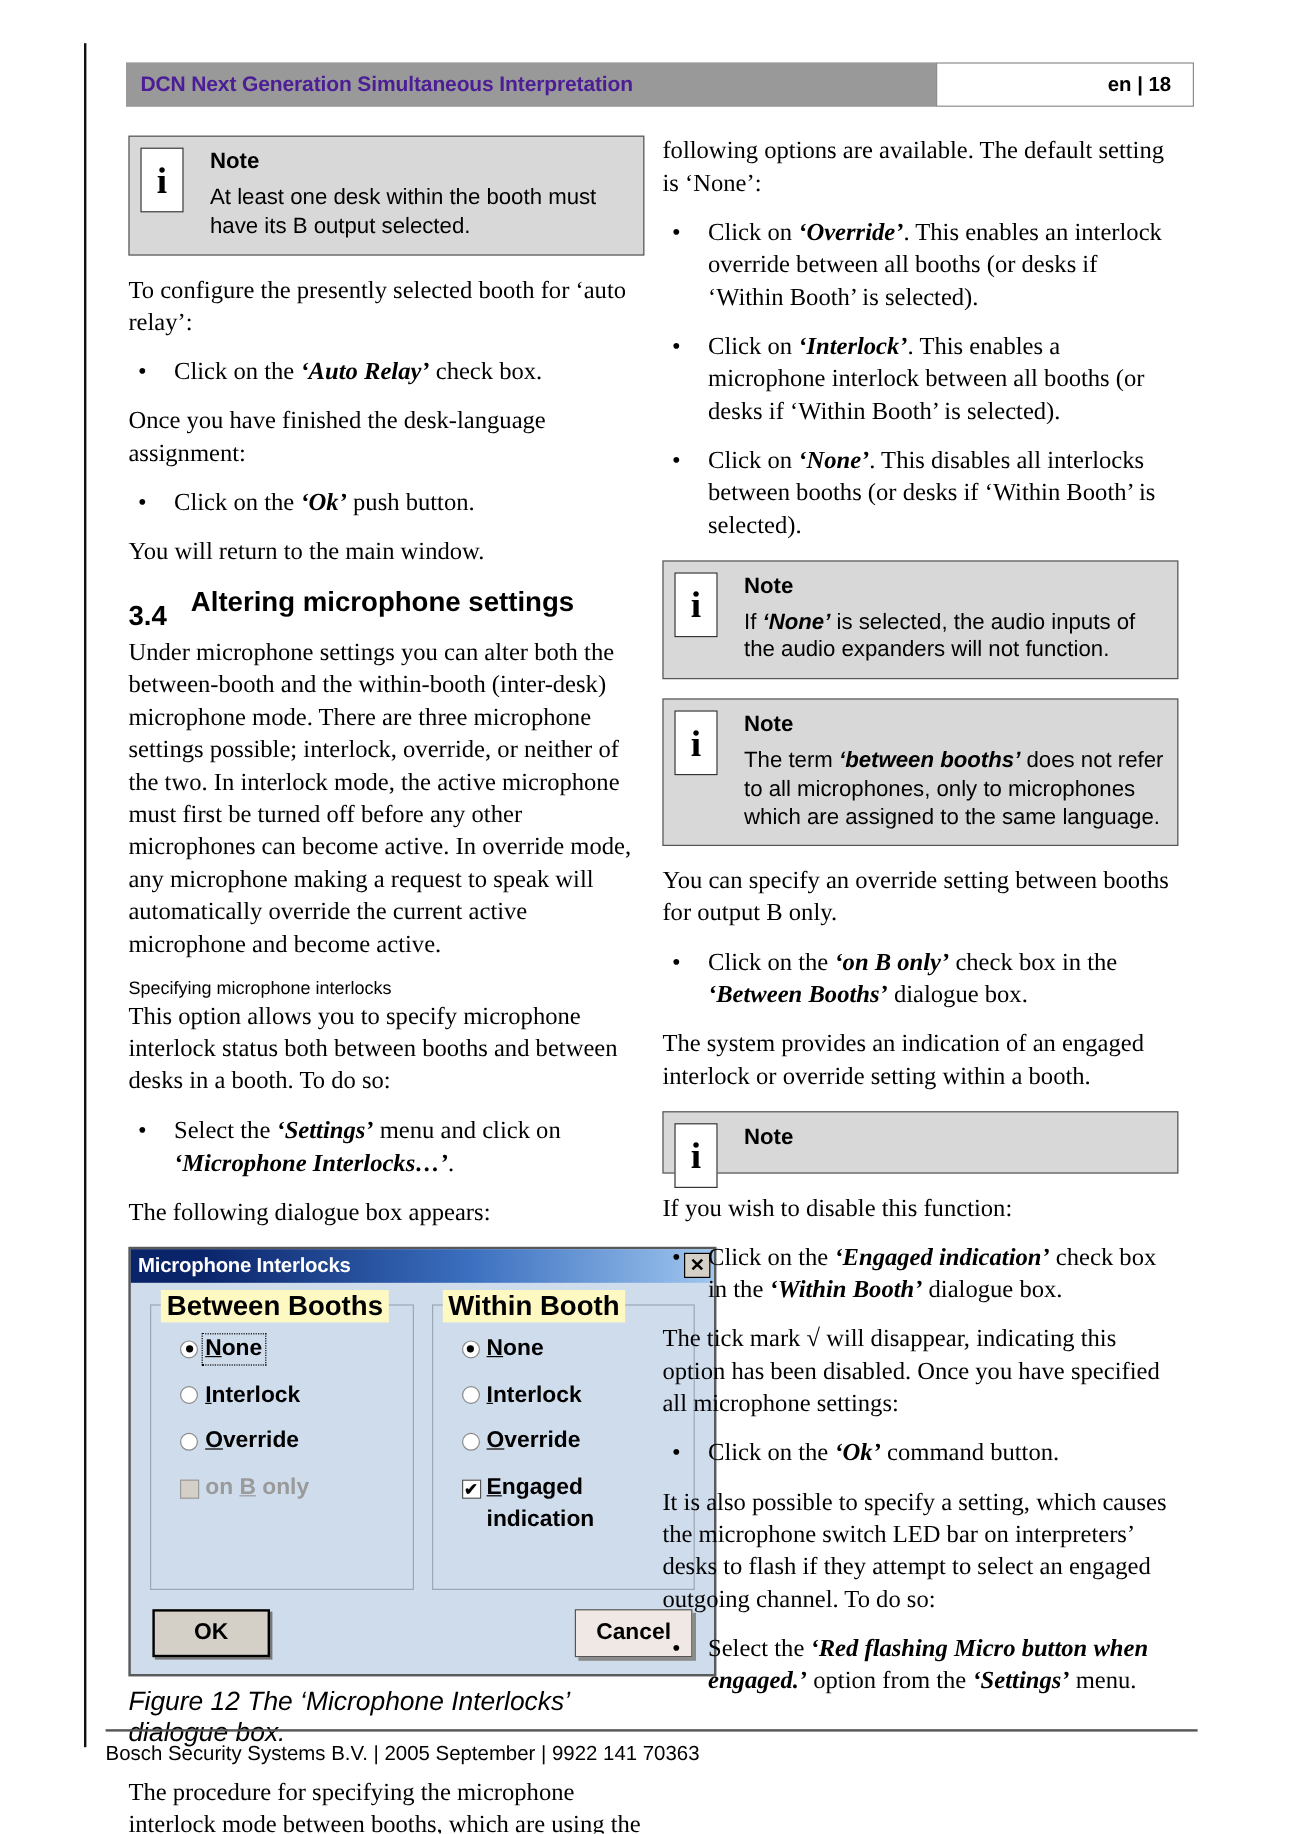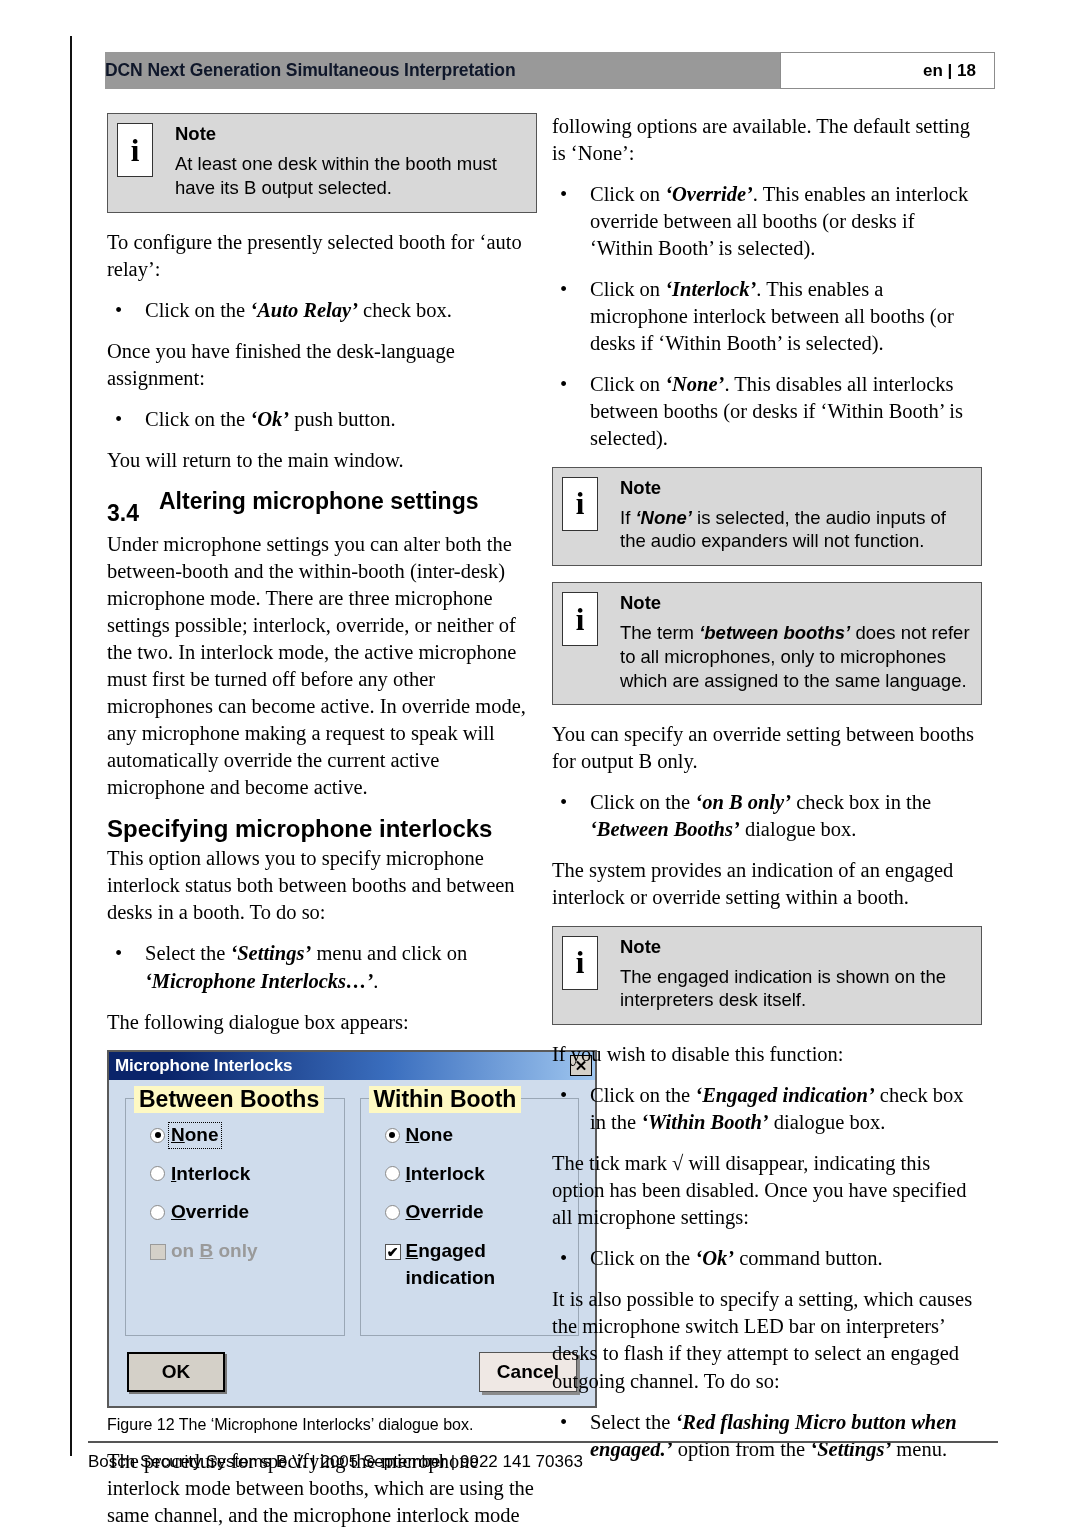--- a/index.html
+++ b/index.html
@@ -16,22 +16,22 @@
   .header{
     position:absolute;left:105px;top:52px;width:890px;height:37px;
   }
   .header-bar{
     position:absolute;left:0;top:0;width:675px;height:37px;
     background:#999999;
     display:flex;align-items:center;
   }
   .header-title{
     font-family:"Liberation Sans", sans-serif;
-    font-weight:bold;font-size:17.5px;color:#0f172a;
-    letter-spacing:-0.1px;
+    font-weight:bold;font-size:17.5px;color:#4c1d95;
+    padding-left:12px;letter-spacing:-0.1px;
   }
   .header-page{
     position:absolute;left:675px;top:0;width:215px;height:37px;
     background:#ffffff;border:1px solid #8c8c8c;box-sizing:border-box;
     display:flex;align-items:center;justify-content:flex-end;
   }
   .header-page span{
     font-family:"Liberation Sans", sans-serif;
     font-weight:bold;font-size:17px;color:#000;padding-right:18px;
   }
@@ -54,21 +54,21 @@
 
   
   .h2{
     font-family:"Liberation Sans", sans-serif;
     font-weight:bold;font-size:23px;
     margin:8px 0 4px 0;display:flex;
   }
   .h2 .num{width:52px;flex:0 0 52px;margin-top:12px;}
   .h3{
     font-family:"Liberation Sans", sans-serif;
-    font-weight:bold;font-size:24px;margin:10px 0 2px 0;
+    font-weight:normal;font-size:15px;margin:10px 0 2px 0;
   }
 
   
   .note{
     background:#d8d8d8;border:1px solid #555;
     box-sizing:border-box;
     padding:0;margin-bottom:16px;position:relative;
     font-family:"Liberation Sans", sans-serif;
   }
   .note-inner{padding:9px 11px 12px 11px;}
@@ -80,21 +80,21 @@
     font-family:"Liberation Serif", serif;font-weight:bold;font-size:31px;
     line-height:1;
   }
   .note-body{margin-left:56px;}
   .note-title{font-weight:bold;font-size:18.5px;margin-bottom:7px;line-height:1.2;}
   .note-text{font-size:18.5px;line-height:1.28;}
 
   
   .figcap{
     font-family:"Liberation Sans", sans-serif;
-    font-size:16px;margin:8px 0 14px 0;
+    font-style:italic;font-size:22px;margin:8px 0 24px 0;
   }
 
   
   .dlg{
     width:490px;box-sizing:border-box;
     border:2px solid #5a5a5a;
     background:#cfdcec;
     font-family:"Liberation Sans", sans-serif;
     margin-top:4px;
   }
@@ -368,21 +368,20 @@
 
     <p class="para">The system provides an indication of an engaged interlock or override setting within a booth.</p>
 
     <div class="note">
       <div class="note-ico">
         <span>i</span>
       </div>
       <div class="note-inner">
         <div class="note-body">
           <div class="note-title">Note</div>
-          <div class="note-text">The engaged indication is shown on the interpreters desk itself.</div>
         </div>
       </div>
     </div>
 
     <p class="para">If you wish to disable this function:</p>
 
     <div class="bullet">
       <span class="dot">•</span>
       <span class="btext"><span>Click on the </span><span class="gui">‘Engaged indication’</span><span> check box in the </span><span class="gui">‘Within Booth’</span><span> dialogue box.</span></span>
     </div>

